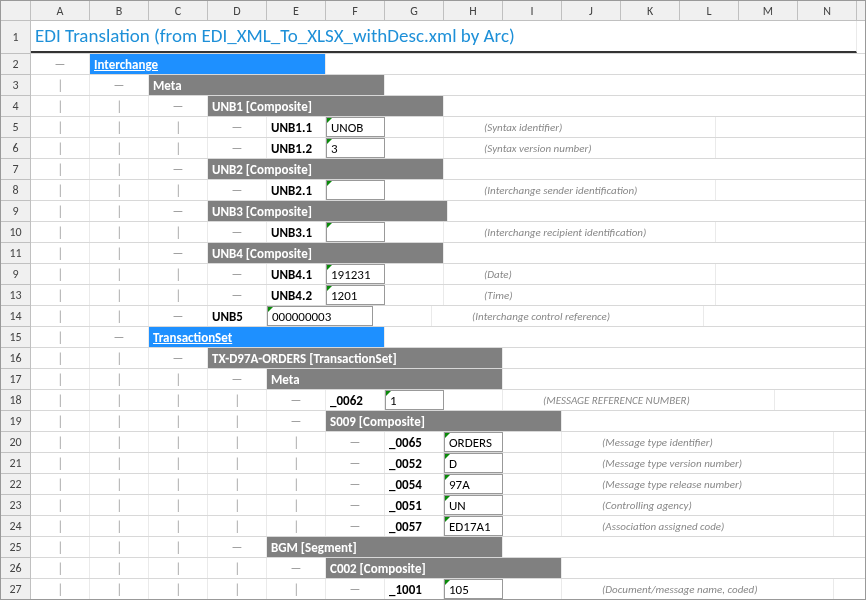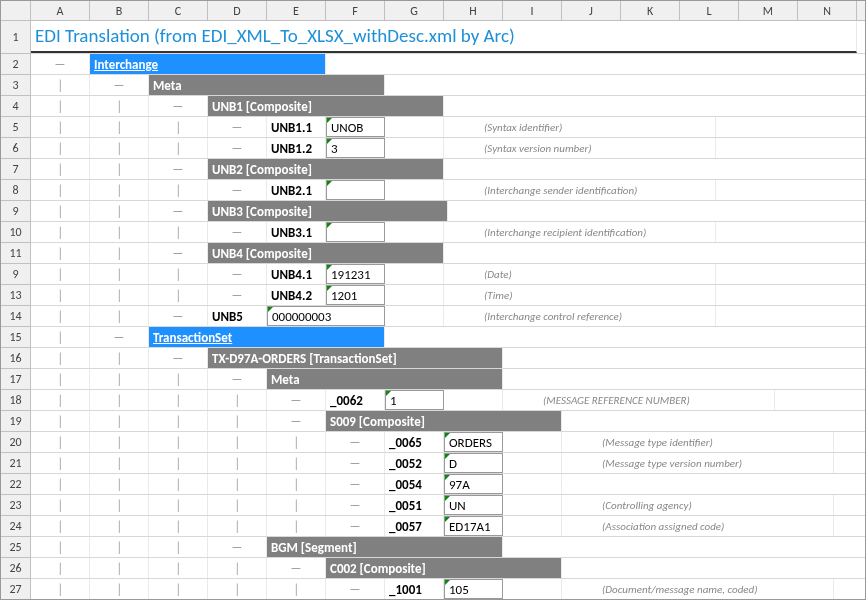--- a/index.html
+++ b/index.html
@@ -276,21 +276,21 @@
         <div class="cell val cF">1201</div>
         <div class="cell cG"></div>
         <div class="cell desc" style="width:236px">(Time)</div>
       </div>
 
       <div class="row">
         <div class="cell tree cA">│</div>
         <div class="cell tree cB">│</div>
         <div class="cell tree cC">—</div>
         <div class="cell bold cD">UNB5</div>
-        <div class="cell val" style="width:118px">000000003</div>
+        <div class="cell val" style="width:106px">000000003</div>
         <div class="cell cG"></div>
         <div class="cell desc" style="width:236px">(Interchange control reference)</div>
       </div>
 
       <div class="row">
         <div class="cell tree cA">│</div>
         <div class="cell tree cB">—</div>
         <div class="cell blue-hdr" style="width:236px">TransactionSet</div>
       </div>
 
@@ -359,20 +359,21 @@
       <div class="row">
         <div class="cell tree cA">│</div>
         <div class="cell tree cB">│</div>
         <div class="cell tree cC">│</div>
         <div class="cell tree cD">│</div>
         <div class="cell tree cE">│</div>
         <div class="cell tree cF">—</div>
         <div class="cell bold cG">_0054</div>
         <div class="cell val cH">97A</div>
         <div class="cell cI"></div>
+        <div class="cell desc" style="width:236px">(Message type release number)</div>
       </div>
 
       <div class="row">
         <div class="cell tree cA">│</div>
         <div class="cell tree cB">│</div>
         <div class="cell tree cC">│</div>
         <div class="cell tree cD">│</div>
         <div class="cell tree cE">│</div>
         <div class="cell tree cF">—</div>
         <div class="cell bold cG">_0051</div>

